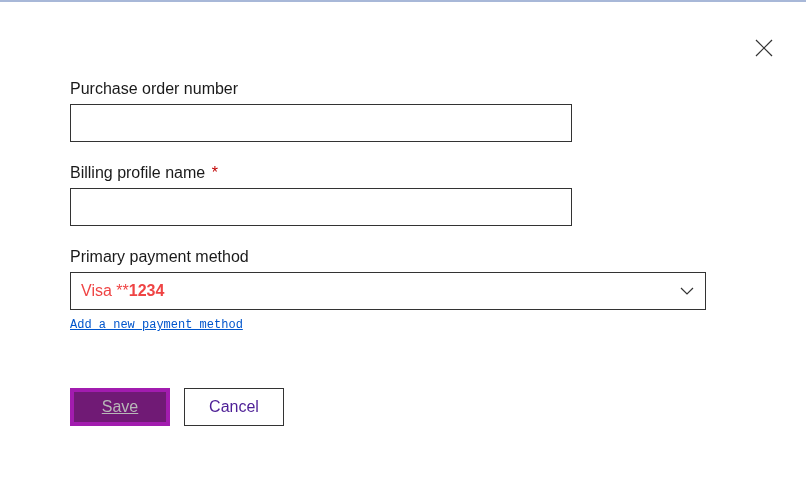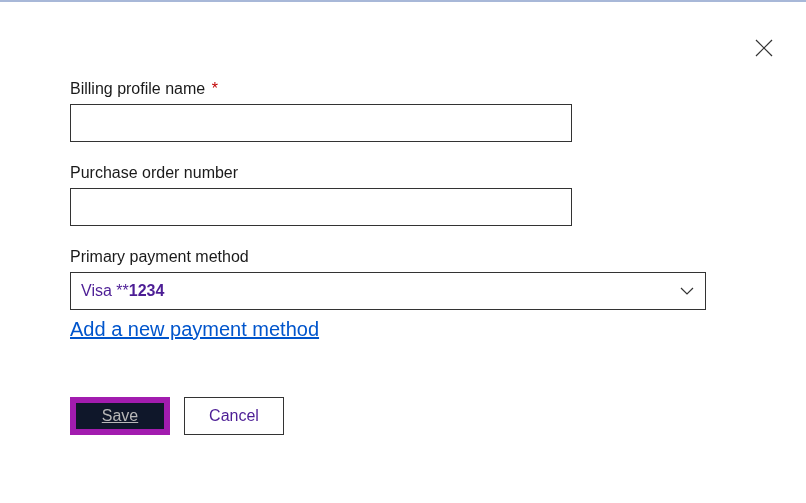--- a/index.html
+++ b/index.html
@@ -61,63 +61,64 @@
       border: 1px solid #333333;
       background: #ffffff;
       font-size: 16px;
       padding: 0 36px 0 10px;
       outline: none;
       display: flex;
       align-items: center;
       cursor: pointer;
     }
     .select-value {
-      color: #4c1d95;
+      color: #ef4444;
     }
     .select-value .masked {
       font-weight: 400;
     }
     .select-value .digits {
       font-weight: 700;
     }
     .chevron {
       position: absolute;
       right: 12px;
       top: 50%;
       transform: translateY(-50%);
       pointer-events: none;
     }
     .link {
       display: inline-block;
       margin-top: 8px;
-      font-size: 20px;
+      font-size: 12px;
       color: #0055cc;
       text-decoration: underline;
       cursor: pointer;
+      font-family: Liberation Mono, monospace;
     }
     .button-row {
       margin-top: 56px;
       display: flex;
       gap: 14px;
     }
     .btn {
       height: 38px;
       padding: 0 24px;
       font-size: 16px;
       border: 1px solid #333333;
       background: #ffffff;
       cursor: pointer;
       display: inline-flex;
       align-items: center;
       justify-content: center;
       min-width: 90px;
     }
     .btn-save {
-      background: #0f172a;
-      border: 6px solid #a21caf;
+      background: #701a75;
+      border: 4px solid #a21caf;
       color: #b8b8b8;
       cursor: default;
       min-width: 100px;
       text-decoration: underline;
     }
     .btn-cancel {
       background: #ffffff;
       color: #4c1d95;
       min-width: 100px;
     }
@@ -128,29 +129,29 @@
 <div class="close-btn">
   <svg width="18" height="18" viewBox="0 0 18 18">
     <line x1="1" y1="1" x2="17" y2="17" stroke="#333333" stroke-width="1.2"></line>
     <line x1="17" y1="1" x2="1" y2="17" stroke="#333333" stroke-width="1.2"></line>
   </svg>
 </div>
 
 <div class="form-container">
 
   <div class="field-group">
+    <label class="field-label">Purchase order number</label>
+    <input type="text" class="text-input" value="" style="">
+  </div>
+
+  <div class="field-group">
     <label class="field-label">
       <span>Billing profile name</span>
       <span class="required-asterisk">*</span>
     </label>
-    <input type="text" class="text-input" value="" style="">
-  </div>
-
-  <div class="field-group">
-    <label class="field-label">Purchase order number</label>
     <input type="text" class="text-input" value="" style="">
   </div>
 
   <div class="field-group" style="margin-bottom:16px;">
     <label class="field-label">Primary payment method</label>
     <div class="select-wrapper">
       <div class="select-input">
         <span class="select-value">
           <span class="masked">Visa **</span><span class="digits">1234</span>
         </span>

